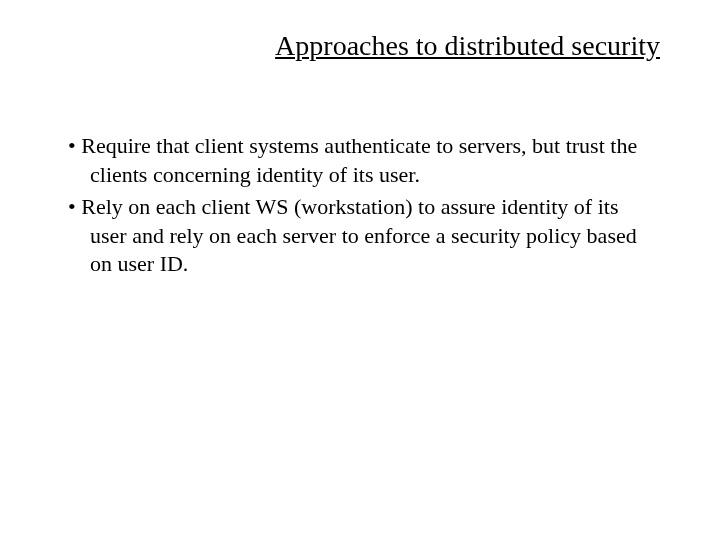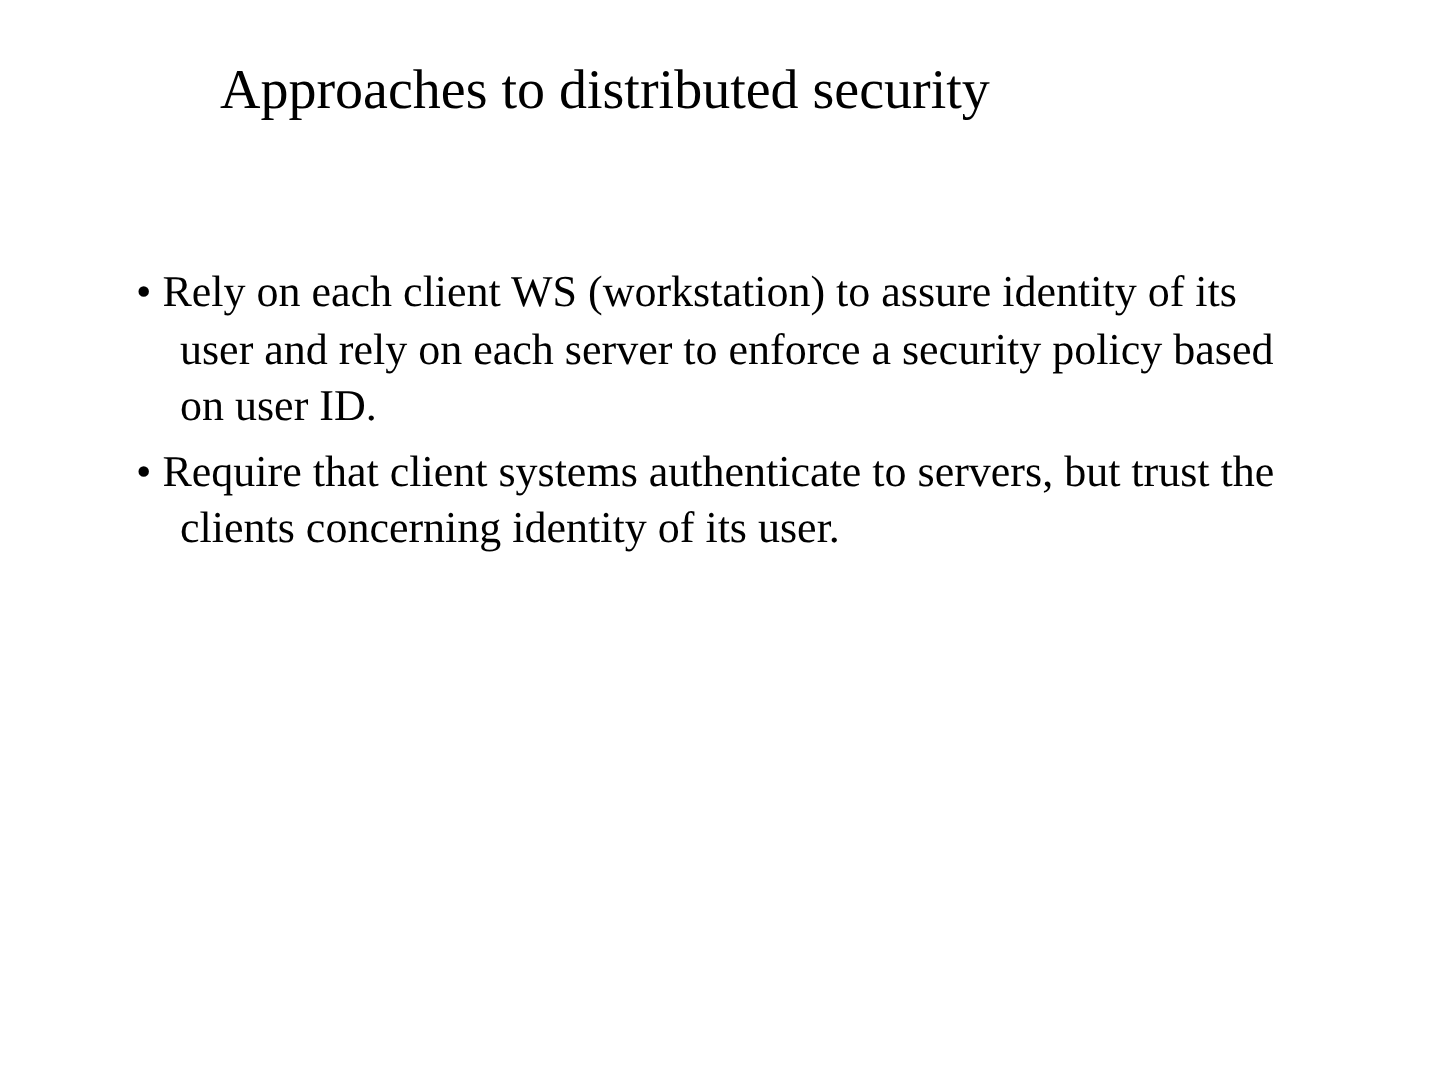--- a/index.html
+++ b/index.html
@@ -6,25 +6,26 @@
     body {
       width: 720px;
       height: 540px;
       background: #ffffff;
       font-family: "Times New Roman", Times, serif;
       color: #000000;
       padding: 30px 60px 30px 60px;
     }
     .title {
       font-size: 28px;
-      text-align: left;
+      text-align: right;
       margin-left: 50px;
       margin-top: 0;
       margin-bottom: 70px;
       font-weight: normal;
+      text-decoration: underline;
     }
     .bullet-list {
       list-style: none;
       padding-left: 0;
     }
     .bullet-item {
       font-size: 22px;
       line-height: 1.3;
       margin-bottom: 4px;
       padding-left: 30px;
@@ -34,15 +35,15 @@
       content: "• ";
       font-size: 22px;
     }
   </style>
 </head>
 <body>
 
 <h1 class="title">Approaches to distributed security</h1>
 
 <ul class="bullet-list">
+  <li class="bullet-item">Require that client systems authenticate to servers, but trust the clients concerning identity of its user.</li>
   <li class="bullet-item">Rely on each client WS (workstation) to assure identity of its user and rely on each server to enforce a security policy based on user ID.</li>
-  <li class="bullet-item">Require that client systems authenticate to servers, but trust the clients concerning identity of its user.</li>
 </ul>
 
 </body></html>

